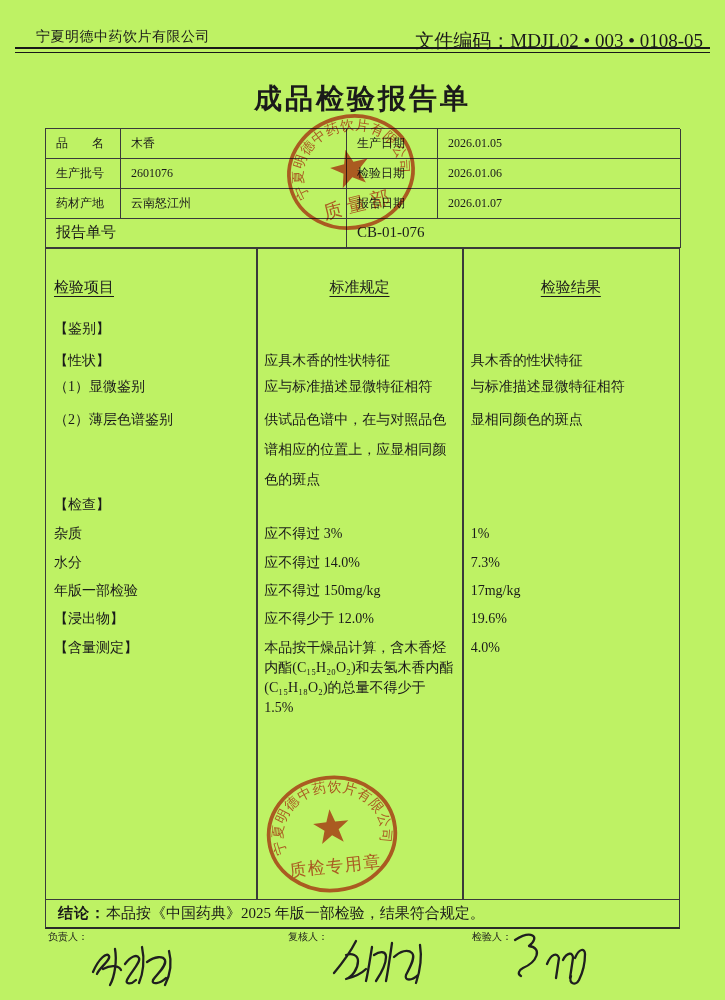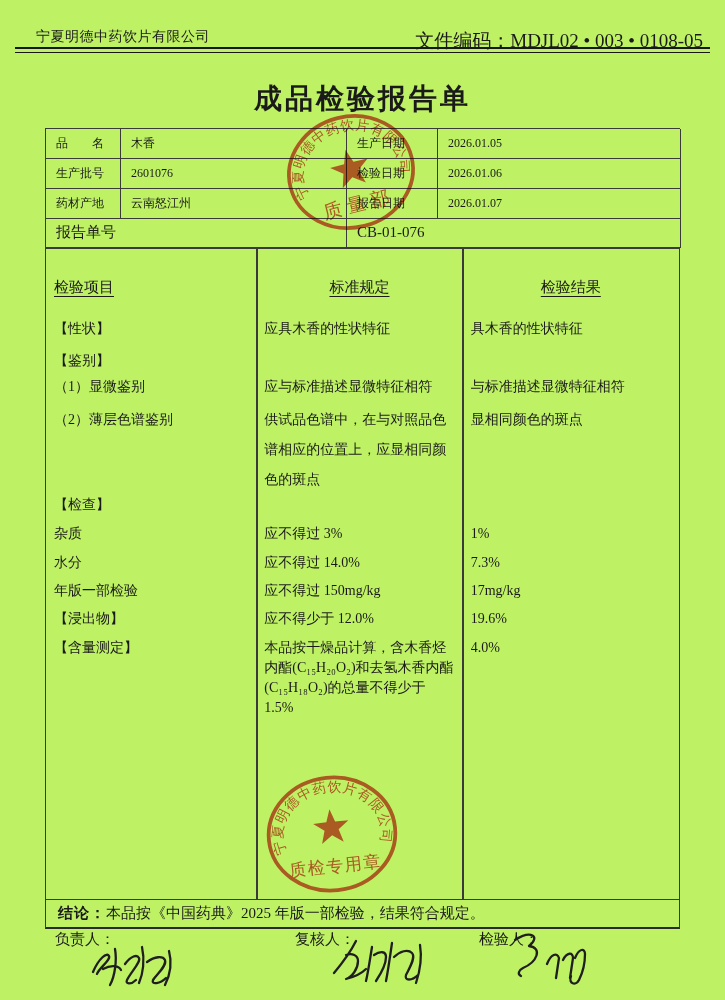--- a/index.html
+++ b/index.html
@@ -52,21 +52,21 @@
   #results-body tr:nth-child(10){height:28px;}
   #results-body tr:nth-child(11){height:90px;}
   #results-body tr:nth-child(4) td,
   #results-body tr:nth-child(11) td{line-height:30px;}
   
   .conclusion{position:absolute;left:45px;top:900px;width:635px;height:29px;
     border-left:1.5px solid #3a3a3a;border-right:1.5px solid #3a3a3a;border-bottom:2px solid #2a2a2a;
     box-sizing:border-box;line-height:27px;font-size:15px;padding-left:12px;white-space:nowrap;}
   .conclusion b{letter-spacing:1px;}
   
-  .signoff-label{position:absolute;top:930px;font-size:15px;margin-left:7px;}
+  .signoff-label{position:absolute;top:930px;font-size:10px;}
   .sig{position:absolute;}
   .sig path{stroke:#1f1f1f;stroke-width:2.3;fill:none;stroke-linecap:round;stroke-linejoin:round;}
   
   .stamp{position:absolute;mix-blend-mode:multiply;opacity:.85;}
 </style>
 </head>
 <body>
 
 <div class="page">
 
@@ -109,29 +109,29 @@
         </colgroup>
       <thead>
         <tr>
           <th class="h-item"><span>检验项目</span></th>
           <th><span>标准规定</span></th>
           <th><span>检验结果</span></th>
         </tr>
       </thead>
       <tbody id="results-body">
     <tr>
+      <td>【鉴别】</td>
+      <td></td>
+      <td></td>
+    </tr>
+
+    <tr>
       <td>【性状】</td>
       <td>应具木香的性状特征</td>
       <td>具木香的性状特征</td>
-    </tr>
-
-    <tr>
-      <td>【鉴别】</td>
-      <td></td>
-      <td></td>
     </tr>
 
     <tr>
       <td>（1）显微鉴别</td>
       <td>应与标准描述显微特征相符</td>
       <td>与标准描述显微特征相符</td>
     </tr>
 
     <tr>
       <td>（2）薄层色谱鉴别</td>

